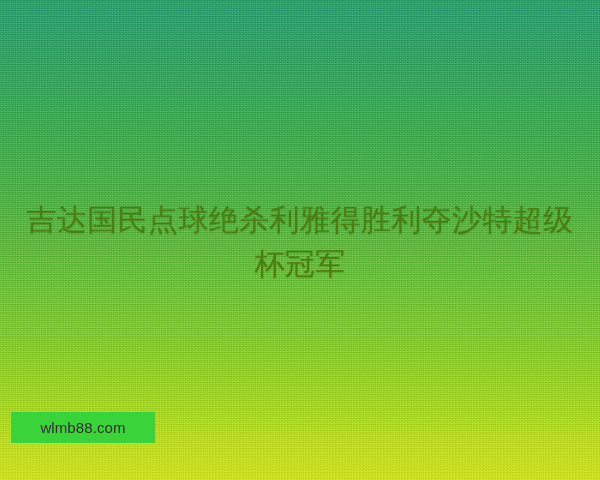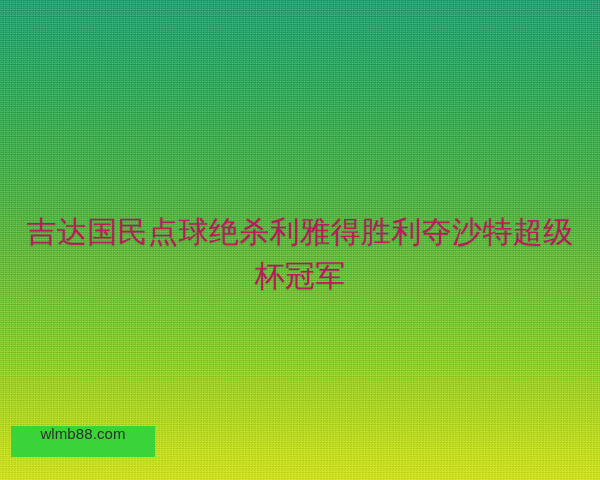--- a/index.html
+++ b/index.html
@@ -61,45 +61,44 @@
         rgba(255,255,255,0.5) 0deg 90deg,
         rgba(0,0,0,0.5) 90deg 180deg);
     background-size: 3px 3px;
   }
 
   
   .headline {
     position: absolute;
     left: 0;
     right: 0;
-    top: 210px;
+    top: 198px;
     padding: 0 22px;
     text-align: center;
-    color: #be185d;
+    color: #4d7c0f;
     font-size: 30px;
     line-height: 44px;
     letter-spacing: 0.4px;
     font-weight: 400;
     white-space: normal;
     word-break: break-all;
     text-shadow: 0 1px 2px rgba(0, 60, 20, 0.16);
   }
 
   
   .watermark {
     position: absolute;
     left: 11px;
     top: 412px;
     width: 144px;
     height: 31px;
     background: #3ad33a;
     display: flex;
-    align-items: flex-start;
+    align-items: center;
     justify-content: center;
-    margin-top: 14px;
   }
 
   .watermark-text {
     color: #2f2f2f;
     font-size: 15px;
     line-height: 1;
     letter-spacing: 0.1px;
     white-space: nowrap;
   }
 </style>

